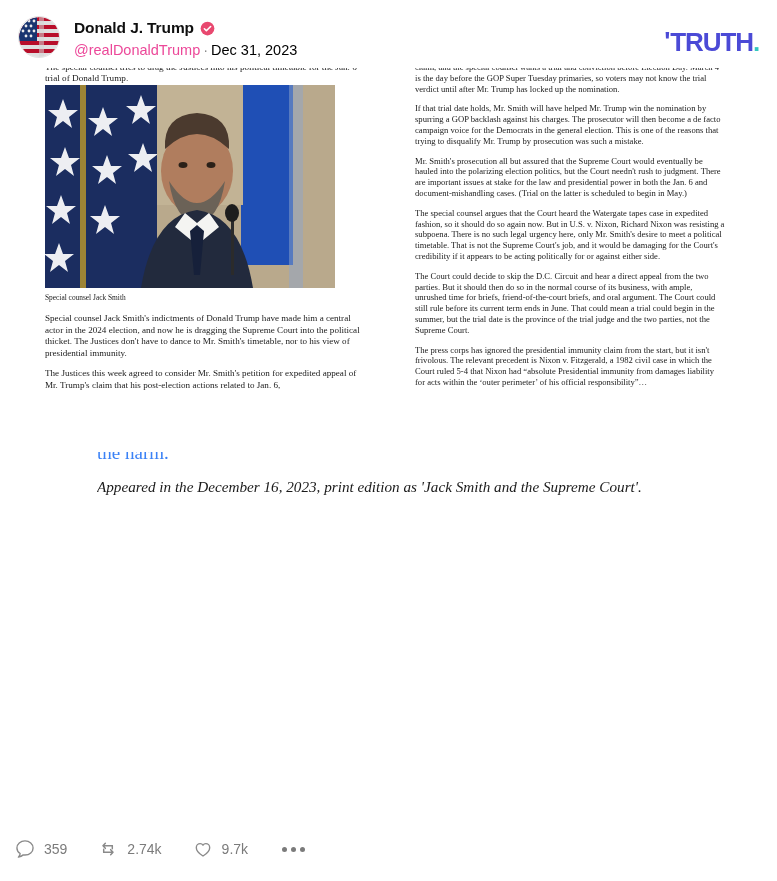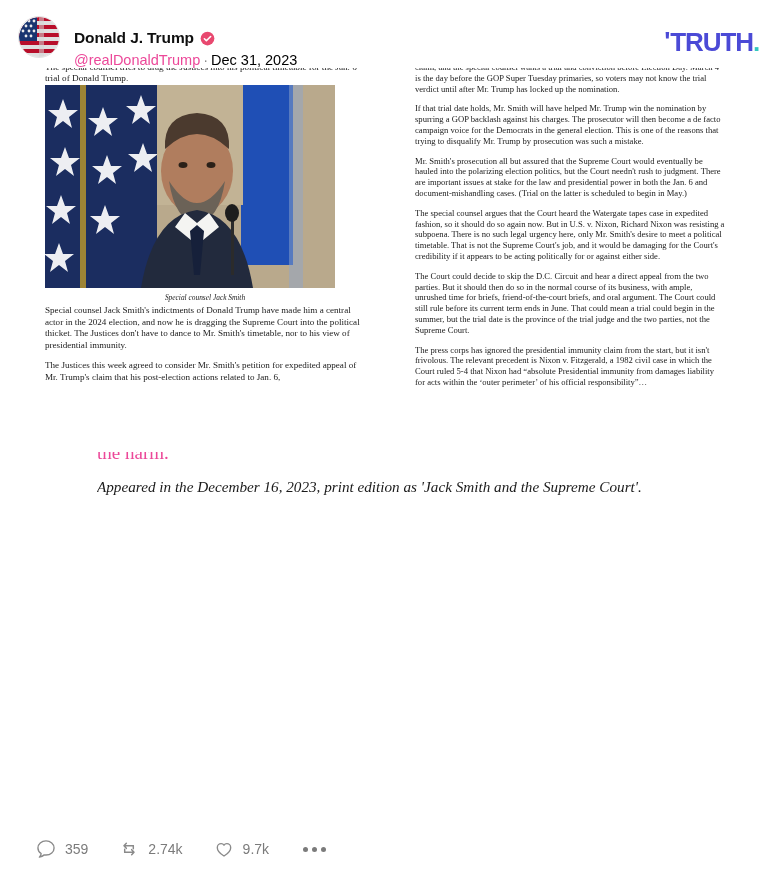--- a/index.html
+++ b/index.html
@@ -15,21 +15,21 @@
   .header {
     position: absolute; left: 0; top: 0; width: 777px; height: 68px;
     padding: 14px 16px 0 18px;
   }
   .avatar {
     position: absolute; left: 18px; top: 16px;
     width: 42px; height: 42px; border-radius: 50%;
     overflow: hidden; border: 1px solid #e3e3e3;
   }
   .avatar svg { display: block; width: 42px; height: 42px; }
-  .names { position: absolute; left: 74px; top: 28px; }
+  .names { position: absolute; left: 74px; top: 18px; }
   .line1 { display: flex; align-items: center; gap: 6px; height: 20px; }
   .displayname {
     font-size: 15.5px; font-weight: bold; color: #0f0f0f;
     letter-spacing: -0.1px; line-height: 20px;
   }
   .verified { width: 15px; height: 15px; display: block; }
   .line2 {
     margin-top: 3px; font-size: 14.5px; color: #8b8b8b;
     line-height: 19px; white-space: nowrap;
   }
@@ -74,51 +74,51 @@
   }
   .art-byline {
     font-size: 8.6px; line-height: 10.6px; color: #1a1a1a;
     margin-bottom: 11px;
   }
   .art-photo {
     width: 290px; height: 203px; display: block;
     margin-bottom: 5px; background: #2a2f45;
   }
   .art-caption {
-    text-align: center; font-style: italic;
+    
     font-size: 7.4px; line-height: 9.4px; color: #222;
-    margin-bottom: 3px;
+    margin-bottom: 11px;
   }
   .art-caption .credit { font-variant: small-caps; letter-spacing: 0.1px; }
   .art-p {
     font-size: 9.1px; line-height: 11.5px; color: #1a1a1a;
     margin-bottom: 9px; text-align: left;
   }
   .col.right .art-p { font-size: 8.6px; line-height: 10.8px; margin-bottom: 9px; }
 
   
   .clip2 {
     position: absolute; left: 97px; top: 452px;
     width: 558px; height: 82px;
     overflow: hidden; background: #fff;
   }
   .clip2-inner {
     position: absolute; left: 0; top: -12px; width: 558px;
     font-family: "Liberation Serif", serif; color: #1a1a1a;
   }
-  .tail-text { font-size: 19px; line-height: 26px; color: #ec4899; }
+  .tail-text { font-size: 19px; line-height: 26px; color: #3b82f6; }
   .appeared {
     margin-top: 10px; font-style: italic;
     font-size: 15.2px; line-height: 21px; color: #1a1a1a;
   }
 
   
   .footer {
     position: absolute; left: 0; bottom: 14px; width: 777px;
-    height: 36px; padding-left: 35px;
+    height: 36px; padding-left: 14px;
     display: flex; align-items: center; gap: 30px;
   }
   .stat { display: flex; align-items: center; gap: 8px; }
   .stat svg { display: block; }
   .stat-count {
     font-size: 14px; color: #7b7b7b; font-weight: normal;
     line-height: 18px;
   }
   .more-dots {
     display: flex; align-items: center; gap: 4px; padding: 0 4px;

